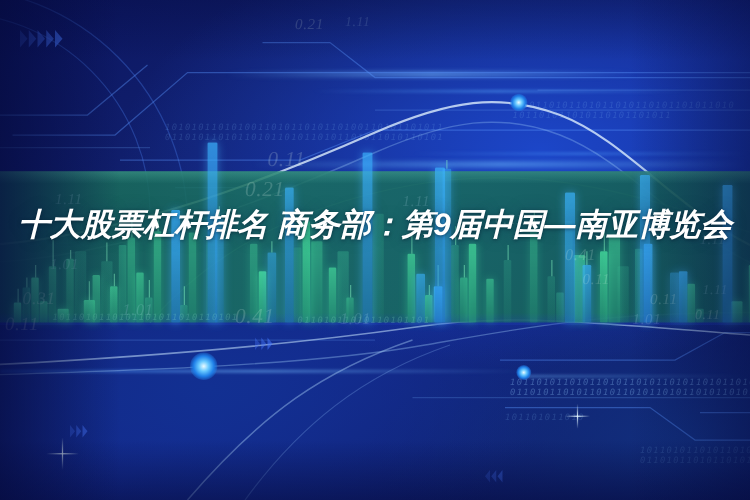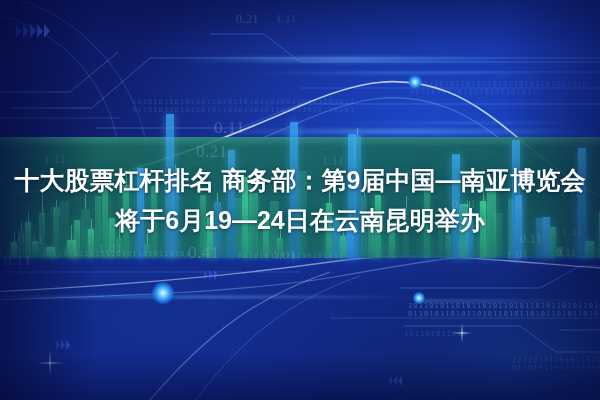--- a/index.html
+++ b/index.html
@@ -2,20 +2,21 @@
 <html><head>
 <meta charset="utf-8">
 <style>
   html,body{margin:0;padding:0;background:#0a1560;}
   #stage{
     position:relative;
     width:600px;height:400px;
     overflow:hidden;
     background:#0d1a66;
     font-family:"Liberation Sans","DejaVu Sans",sans-serif;
+    font-style:italic;
   }
 
   
   .bg-base{
     position:absolute;inset:0;
     background:
       radial-gradient(ellipse 90% 70% at 72% 30%, #1c46c8 0%, rgba(28,70,200,0) 62%),
       radial-gradient(ellipse 70% 55% at 28% 78%, #123092 0%, rgba(18,48,146,0) 65%),
       radial-gradient(ellipse 60% 45% at 92% 88%, #12307f 0%, rgba(18,48,127,0) 70%),
       linear-gradient(145deg, #0b1560 0%, #11206e 28%, #14288c 55%, #102071 78%, #0a1254 100%);
@@ -353,16 +354,15 @@
       <div class="spark" style="left: 452px; top: 323px; width: 20px; height: 20px;">
         <i class="h" style="width: 20px;"></i>
         <i class="v" style="height: 20px;"></i>
       </div>
     </div>
 
   <div class="vignette"></div>
 
   <div class="headline">
     <span class="l1">十大股票杠杆排名 商务部：第9届中国—南亚博览会</span>
-    <span class="l2">将于6月19—24日在云南昆明举办</span>
   </div>
 
 </div>
 
 </body></html>

